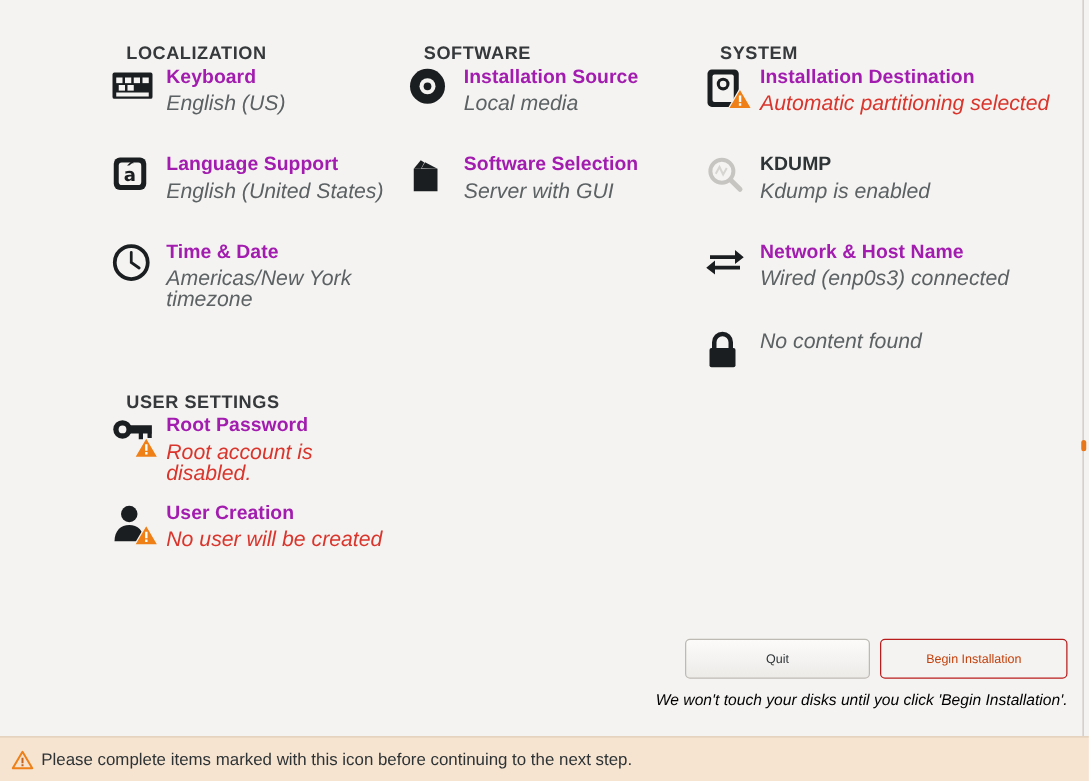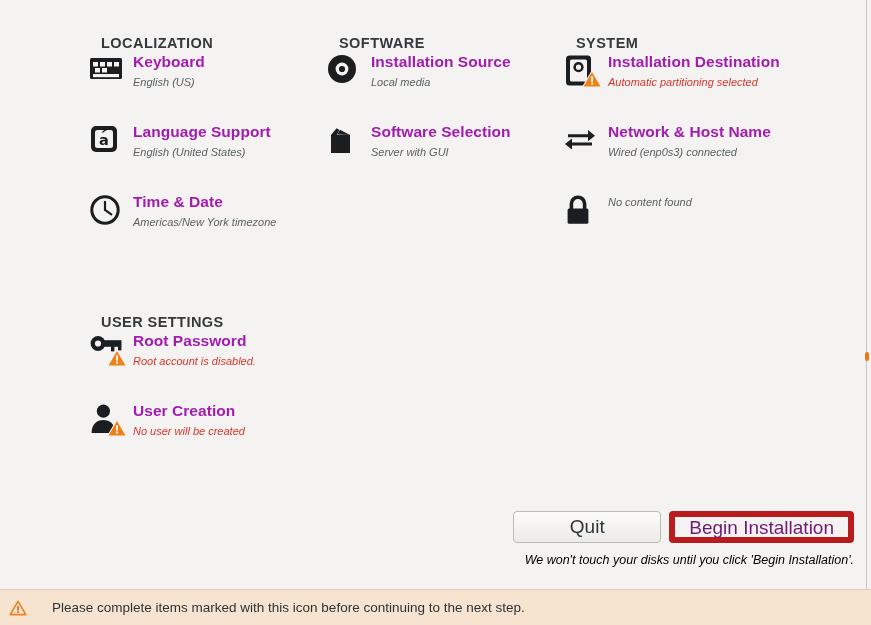--- a/index.html
+++ b/index.html
@@ -126,21 +126,21 @@
     padding-top: 0px;
   }
   .item-title {
     font-size: 15.5px;
     font-weight: bold;
     color: #a21caf;
     line-height: 20px;
     letter-spacing: 0.05px;
   }
   .item-sub {
-    font-size: 11px;
+    font-size: 17px;
     font-style: italic;
     color: #5c6164;
     line-height: 17px;
     margin-top: 2px;
   }
   .item-sub.warn { color: #d9352c; }
   .hub-item.disabled .item-title { color: #2e3436; }
   .hub-item.disabled .item-sub { color: #5c6164; }
 
   
@@ -153,35 +153,35 @@
   }
   .buttons {
     position: absolute;
     right: 9px;
     top: 12px;
     display: flex;
     gap: 8px;
   }
   .btn {
     font-family: "Liberation Sans", "DejaVu Sans", sans-serif;
-    font-size: 19px;
+    font-size: 10px;
     height: 32px;
     min-width: 148px;
-    padding: 0 14px;
+    padding: 0 2px;
     border-radius: 4px;
     border: 1px solid #bdb9b3;
     background: linear-gradient(180deg, #fcfbfa 0%, #ecebe8 100%);
     color: #2e3436;
     cursor: pointer;
   }
   .btn.primary {
     min-width: 150px;
     background: #f4f3f1;
-    border: 6px solid #b91c1c;
-    color: #701a75;
+    border: 1px solid #b91c1c;
+    color: #c2410c;
     cursor: default;
   }
   .actionbar-note {
     position: absolute;
     right: 9px;
     top: 54px;
     font-size: 12.5px;
     font-style: italic;
     color: #000000;
     white-space: nowrap;
@@ -201,21 +201,21 @@
   }
   .warnbar .wicon {
     width: 22px;
     min-width: 22px;
     height: 20px;
     display: flex;
     align-items: center;
     justify-content: center;
   }
   .warnbar .wtext {
-    margin-left: 23px;
+    margin-left: 4px;
     font-size: 13.5px;
     color: #2e3436;
   }
 </style>
 </head>
 <body>
 
 <div id="root">
 
   <div class="hub">
@@ -316,20 +316,33 @@
                   <svg width="20" height="18" viewBox="0 0 20 18">
                     <path d="M10 1 L19.4 17 L0.6 17 Z" fill="#ef8018" stroke="#f4f3f1" stroke-width="1.1" stroke-linejoin="round"></path>
                     <rect x="9.1" y="6.4" width="1.9" height="5.2" fill="#ffffff"></rect>
                     <rect x="9.1" y="12.6" width="1.9" height="2" fill="#ffffff"></rect>
                   </svg>
                 </div>
               </div>
               <div class="item-text">
                 <div class="item-title">Installation Destination</div>
                 <div class="item-sub warn">Automatic partitioning selected</div>
+              </div>
+            </div>
+            <div class="hub-item disabled">
+              <div class="icon-wrap">
+                <svg width="32" height="32" viewBox="0 0 32 32">
+                  <circle cx="13.5" cy="13" r="9.2" fill="none" stroke="#c7c5c2" stroke-width="3.2"></circle>
+                  <path d="M20.3 19.8 L28 27.4" stroke="#c7c5c2" stroke-width="4" stroke-linecap="round"></path>
+                  <path d="M8.6 15 L11.6 9.6 L14.5 15.6 L17.4 10.4" fill="none" stroke="#d7d5d2" stroke-width="1.6"></path>
+                </svg>
+              </div>
+              <div class="item-text">
+                <div class="item-title">KDUMP</div>
+                <div class="item-sub">Kdump is enabled</div>
               </div>
             </div>
             <div class="hub-item">
               <div class="icon-wrap">
                 <svg width="32" height="28" viewBox="0 0 32 28">
                   <path d="M4 10.2 L24 10.2 L24 6.0 L31 11.7 L24 17.2 L24 13.2 L4 13.2 Z" fill="#1b1e20"></path>
                   <path d="M28 18.6 L8 18.6 L8 14.4 L1 20.1 L8 25.6 L8 21.6 L28 21.6 Z" fill="#1b1e20"></path>
                 </svg>
               </div>
               <div class="item-text">

